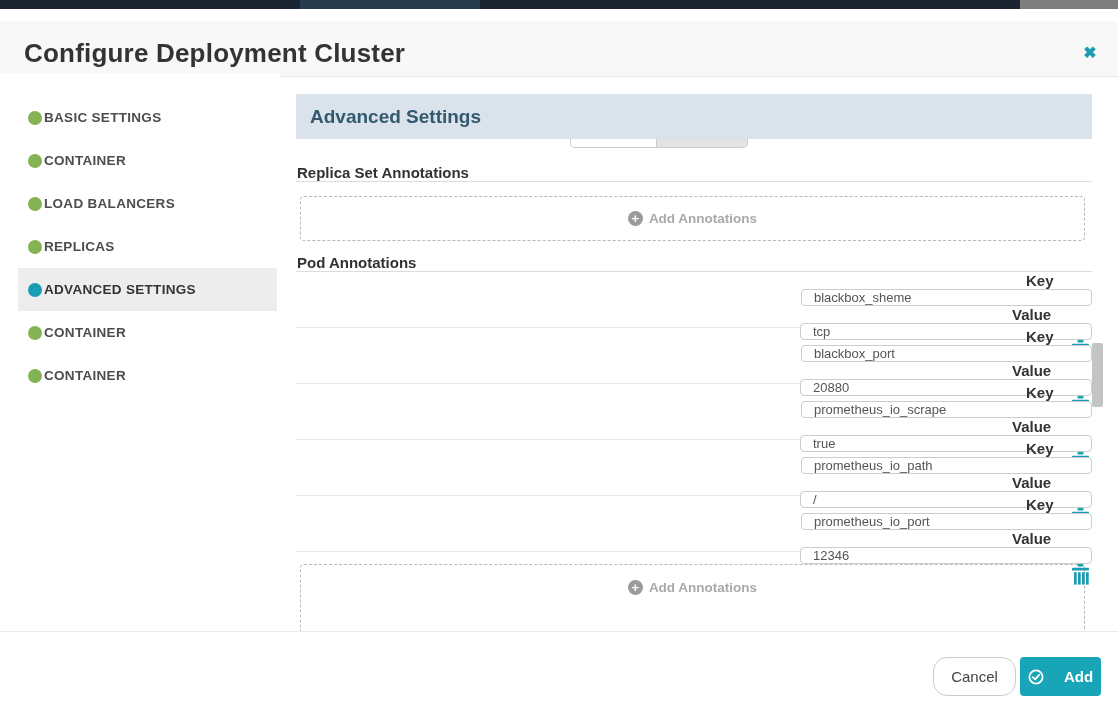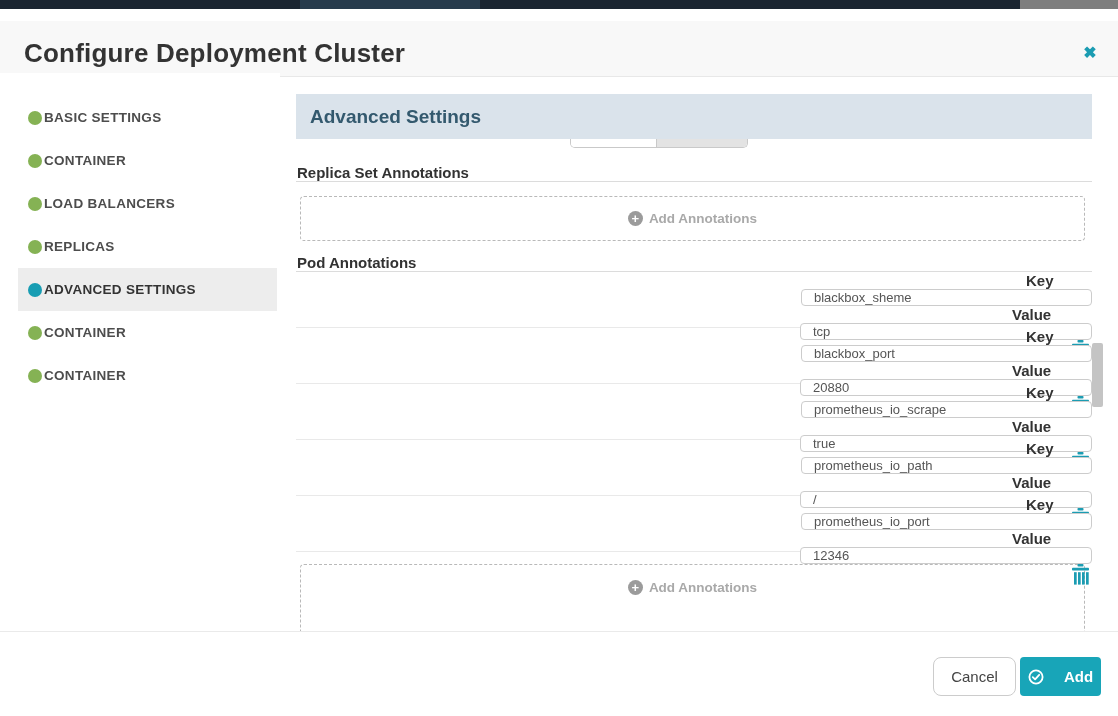--- a/index.html
+++ b/index.html
@@ -68,21 +68,21 @@
     cursor:pointer; display:flex; align-items:center; justify-content:center; }
 
   
   .scroll-thumb { position:absolute; left:1092px; top:343px; width:11px; height:64px;
     background:#c4c4c4; border-radius:2px; cursor:pointer; }
 
   
   .modal-footer { position:absolute; left:0; top:631px; width:1118px; height:85px;
     background:#fff; border-top:1px solid #eaeaea; }
   .btn-cancel { position:absolute; right:102px; top:25px; width:83px; height:39px;
-    background:#fff; border:1px solid #ccc; border-radius:8px; font-size:15px; color:#444;
+    background:#fff; border:1px solid #ccc; border-radius:14px; font-size:15px; color:#444;
     cursor:pointer; font-family:"Liberation Sans","DejaVu Sans",sans-serif; }
   .btn-add { position:absolute; right:17px; top:25px; width:81px; height:39px;
     background:#18a5b8; border:none; border-radius:4px; font-size:15px; font-weight:700;
     color:#fff; cursor:pointer; display:flex; align-items:center; justify-content:center;
     gap:20px; font-family:"Liberation Sans","DejaVu Sans",sans-serif; }
 </style>
 </head>
 <body>
 
 <div class="topbar">

